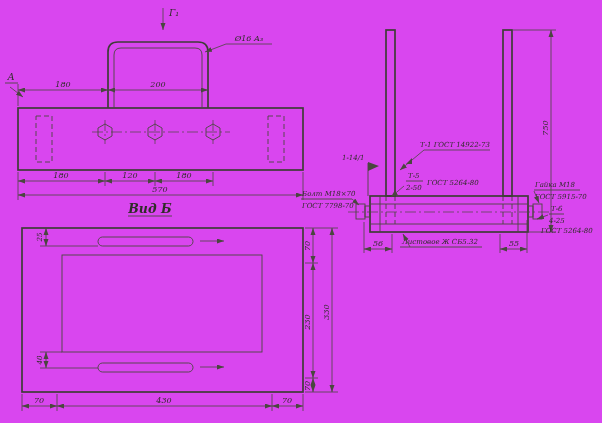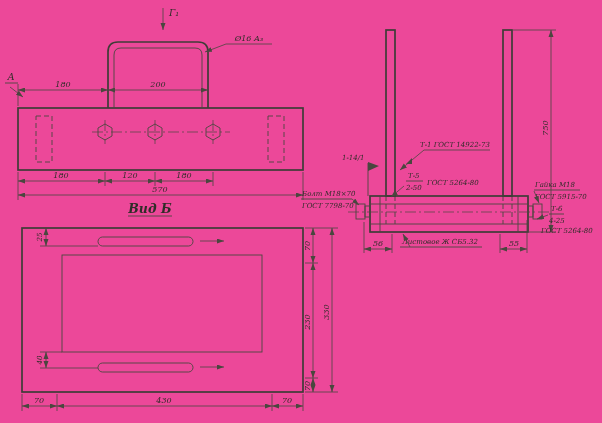--- a/index.html
+++ b/index.html
@@ -1,16 +1,16 @@
 <!DOCTYPE html>
 <html><head>
 <meta charset="utf-8">
 <style>
   html,body{margin:0;padding:0;background:#e8e4da;}
-  .page{width:602px;height:423px;background:#ec4899;position:relative;overflow:hidden;}
+  .page{width:602px;height:423px;background:#d946ef;position:relative;overflow:hidden;}
   svg{display:block;}
   .ol{fill:none;stroke:#3f3d38;stroke-width:1.7;}
   .tn{fill:none;stroke:#4a473f;stroke-width:0.9;}
   .dim{fill:none;stroke:#4a473f;stroke-width:0.8;}
   .dash{stroke-dasharray:5 3;}
   .cl{fill:none;stroke:#4a473f;stroke-width:0.7;stroke-dasharray:11 3 2 3;}
   .fillink{fill:#4a473f;stroke:none;}
   text{fill:#2f2d28;font-family:"DejaVu Serif",serif;font-style:italic;}
   .t7{font-size:7px;}
   .t8{font-size:8px;}

